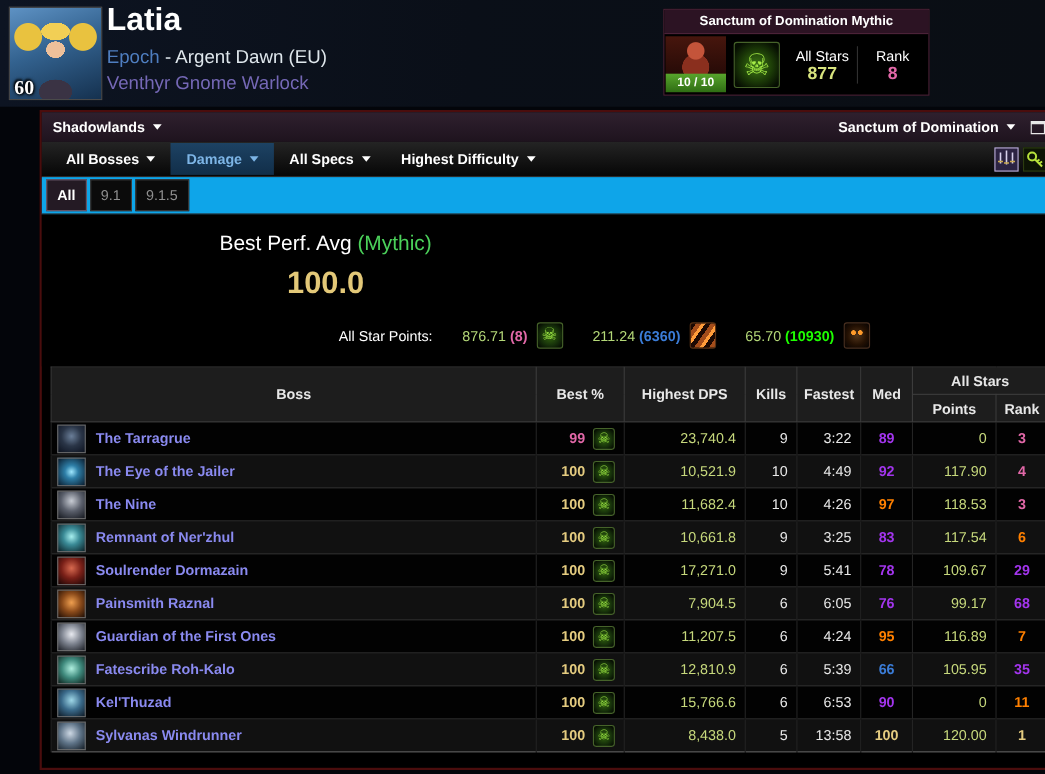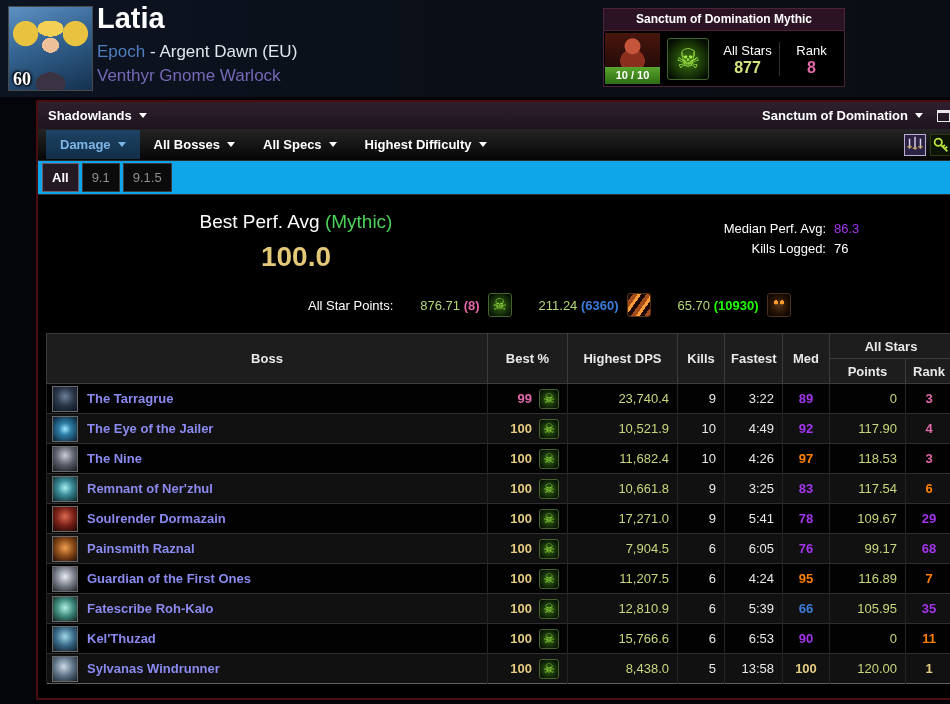--- a/index.html
+++ b/index.html
@@ -169,26 +169,26 @@
       </span>
       <span class="spacer"></span>
       <span class="drop">
         <span>Sanctum of Domination</span>
         <span class="caret"></span>
       </span>
       <span class="window-btn"></span>
     </div>
 
     <div class="nav2">
+      <span class="nav-item drop">
+        <span>All Bosses</span>
+        <span class="caret"></span>
+      </span>
       <span class="nav-item metric drop">
         <span>Damage</span>
-        <span class="caret"></span>
-      </span>
-      <span class="nav-item drop">
-        <span>All Bosses</span>
         <span class="caret"></span>
       </span>
       <span class="nav-item drop">
         <span>All Specs</span>
         <span class="caret"></span>
       </span>
       <span class="nav-item drop">
         <span>Highest Difficulty</span>
         <span class="caret"></span>
       </span>
@@ -221,26 +221,20 @@
       <span class="tab">9.1.5</span>
     </div>
 
     <div class="summary">
       <div class="best-block">
         <div class="best-title">
           <span>Best Perf. Avg</span>
           <span class="mythic">(Mythic)</span>
         </div>
         <div class="best-value">100.0</div>
-      </div>
-      <div class="right-stats">
-        <span class="lbl">Median Perf. Avg:</span>
-        <span style="color: rgb(163, 53, 238);">86.3</span>
-        <span class="lbl">Kills Logged:</span>
-        <span>76</span>
       </div>
       <div class="asp-line">
         <span>All Star Points:</span>
         <span class="asp-num"><span>876.71</span> <span class="asp-rank" style="color: rgb(226, 104, 168);">(8)</span></span>
         <span class="spec-skull asp-icon">☠</span>
         <span class="asp-num"><span>211.24</span> <span class="asp-rank" style="color: rgb(59, 125, 216);">(6360)</span></span>
         <span class="spec-destro"></span>
         <span class="asp-num"><span>65.70</span> <span class="asp-rank" style="color: rgb(30, 255, 0);">(10930)</span></span>
         <span class="spec-demo"></span>
       </div>

